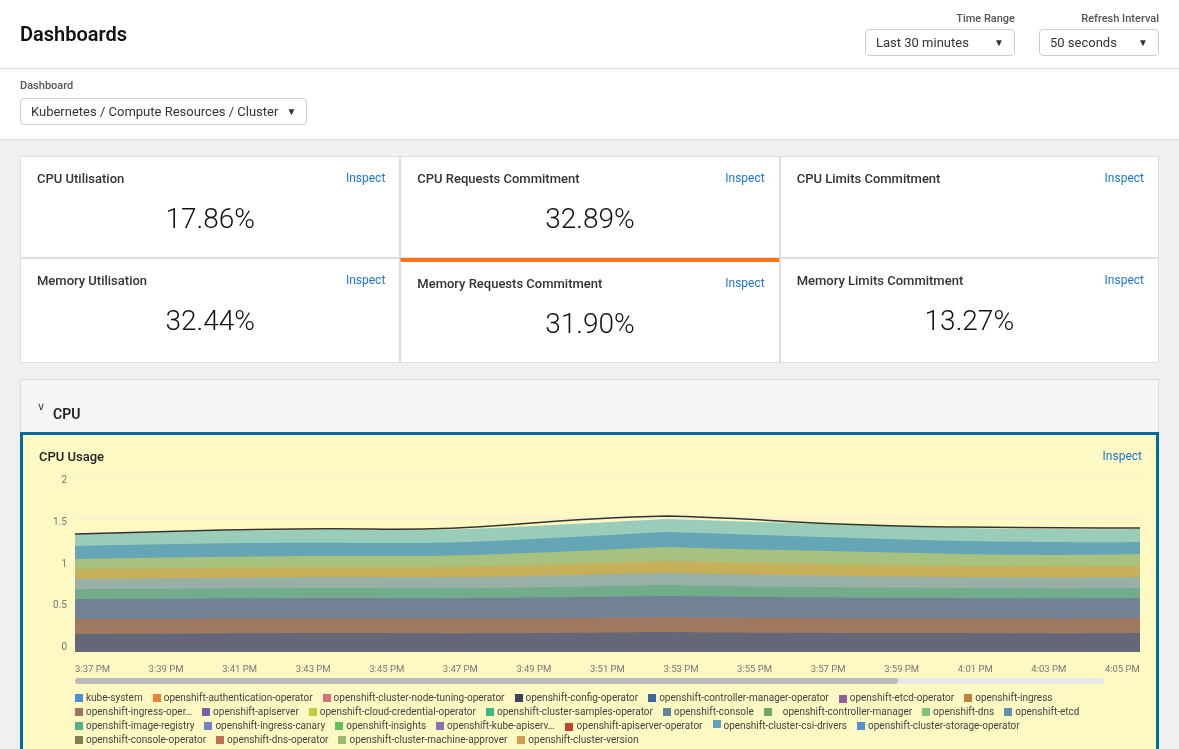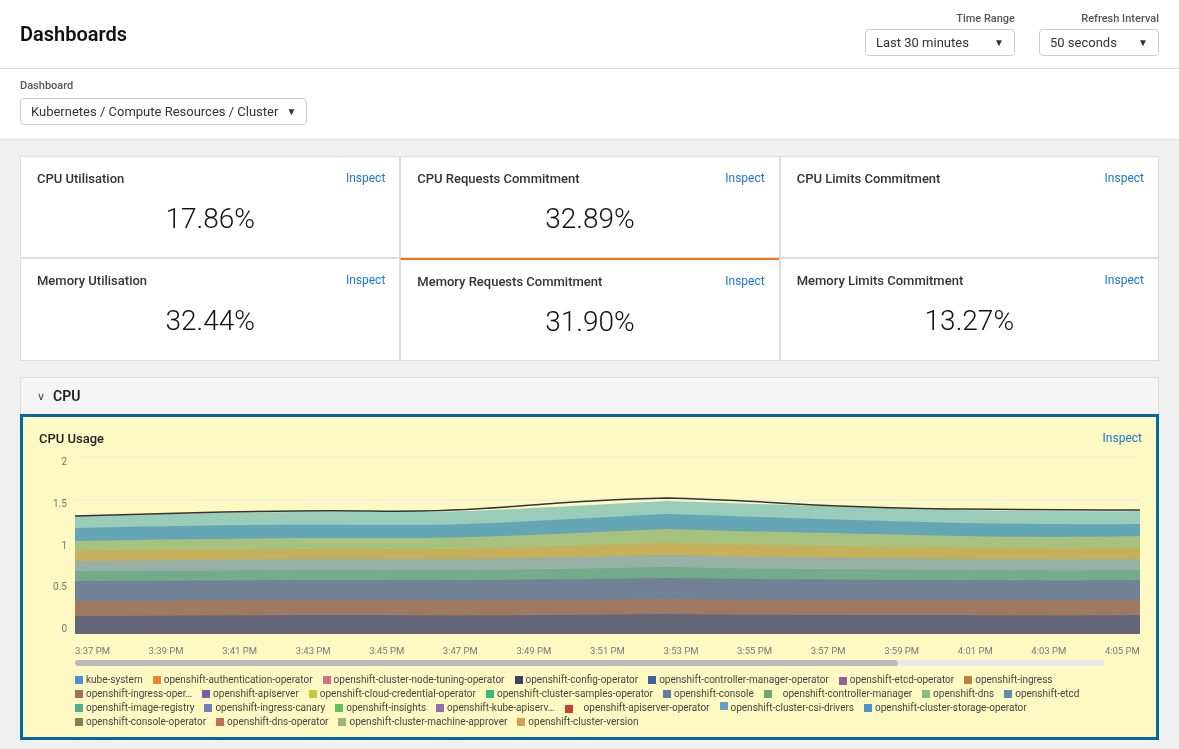--- a/index.html
+++ b/index.html
@@ -55,35 +55,35 @@
     <div style="background:#ffffff;padding:14px 16px 22px;position:relative;border-left:1px solid #ddd;">
       <span style="font-size:13px;font-weight:500;">CPU Limits Commitment</span>
       <span style="position:absolute;top:14px;right:14px;color:#1a76d2;font-size:12px;cursor:pointer;">Inspect</span>
     </div>
 
     <div style="background:#fff;padding:14px 16px 22px;position:relative;border-top:1px solid #ddd;">
       <span style="font-size:13px;font-weight:500;">Memory Utilisation</span>
       <span style="position:absolute;top:14px;right:14px;color:#1a76d2;font-size:12px;cursor:pointer;">Inspect</span>
       <div style="text-align:center;font-size:28px;font-weight:300;margin-top:16px;color:#111;">32.44%</div>
     </div>
-    <div style="background:#fff;padding:14px 16px 22px;position:relative;border-left:1px solid #ddd;border-top:2px solid #f97316;">
+    <div style="background:#fff;padding:14px 16px 22px;position:relative;border-left:1px solid #ddd;border-top:4px solid #f97316;">
       <span style="font-size:13px;font-weight:500;">Memory Requests Commitment</span>
       <span style="position:absolute;top:14px;right:14px;color:#1a76d2;font-size:12px;cursor:pointer;">Inspect</span>
       <div style="text-align:center;font-size:28px;font-weight:300;margin-top:16px;color:#111;">31.90%</div>
     </div>
     <div style="background:#fff;padding:14px 16px 22px;position:relative;border-left:1px solid #ddd;border-top:1px solid #ddd;">
       <span style="font-size:13px;font-weight:500;">Memory Limits Commitment</span>
       <span style="position:absolute;top:14px;right:14px;color:#1a76d2;font-size:12px;cursor:pointer;">Inspect</span>
       <div style="text-align:center;font-size:28px;font-weight:300;margin-top:16px;color:#111;">13.27%</div>
     </div>
   </div>
 
   <div style="background:#f5f5f5;border:1px solid #ddd;border-bottom:none;padding:10px 16px;display:flex;align-items:center;gap:8px;cursor:pointer;">
     <span style="font-size:11px;color:#444;">∨</span>
-    <span style="font-size:14px;font-weight:600;color:#222;">CPU</span>
+    <span style="font-size:14px;font-weight:600;color:#222;margin-top:16px;">CPU</span>
   </div>
 
   <div style="background:#fef9c3;border:3px solid #0369a1;padding:14px 16px 10px;position:relative;">
     <span style="font-size:13px;font-weight:500;color:#222;">CPU Usage</span>
     <span style="position:absolute;top:14px;right:14px;color:#1a76d2;font-size:12px;cursor:pointer;">Inspect</span>
 
     
     <div style="position:relative;height:200px;margin-top:10px;">
 
       <div style="position:absolute;left:0;top:0;bottom:22px;width:32px;display:flex;flex-direction:column;justify-content:space-between;align-items:flex-end;padding-right:4px;font-size:10px;color:#777;">
@@ -220,21 +220,21 @@
         <span>openshift-ingress-canary</span>
       </div>
       <div style="display:flex;align-items:center;gap:3px;">
         <div style="width:8px;height:8px;background:#60c060;flex-shrink:0;"></div>
         <span>openshift-insights</span>
       </div>
       <div style="display:flex;align-items:center;gap:3px;">
         <div style="width:8px;height:8px;background:#9070b0;flex-shrink:0;"></div>
         <span>openshift-kube-apiserv…</span>
       </div>
-      <div style="display:flex;align-items:flex-end;gap:11px;">
+      <div style="display:flex;align-items:flex-end;gap:4px;">
         <div style="width:8px;height:8px;background:#c7422b;flex-shrink:0;"></div>
         <span>openshift-apiserver-operator</span>
       </div>
       <div style="display:flex;gap:3px;">
         <div style="width:8px;height:8px;background:#60a0c0;flex-shrink:0;"></div>
         <span>openshift-cluster-csi-drivers</span>
       </div>
       <div style="display:flex;align-items:center;gap:3px;">
         <div style="width:8px;height:8px;background:#5090d0;flex-shrink:0;"></div>
         <span>openshift-cluster-storage-operator</span>

